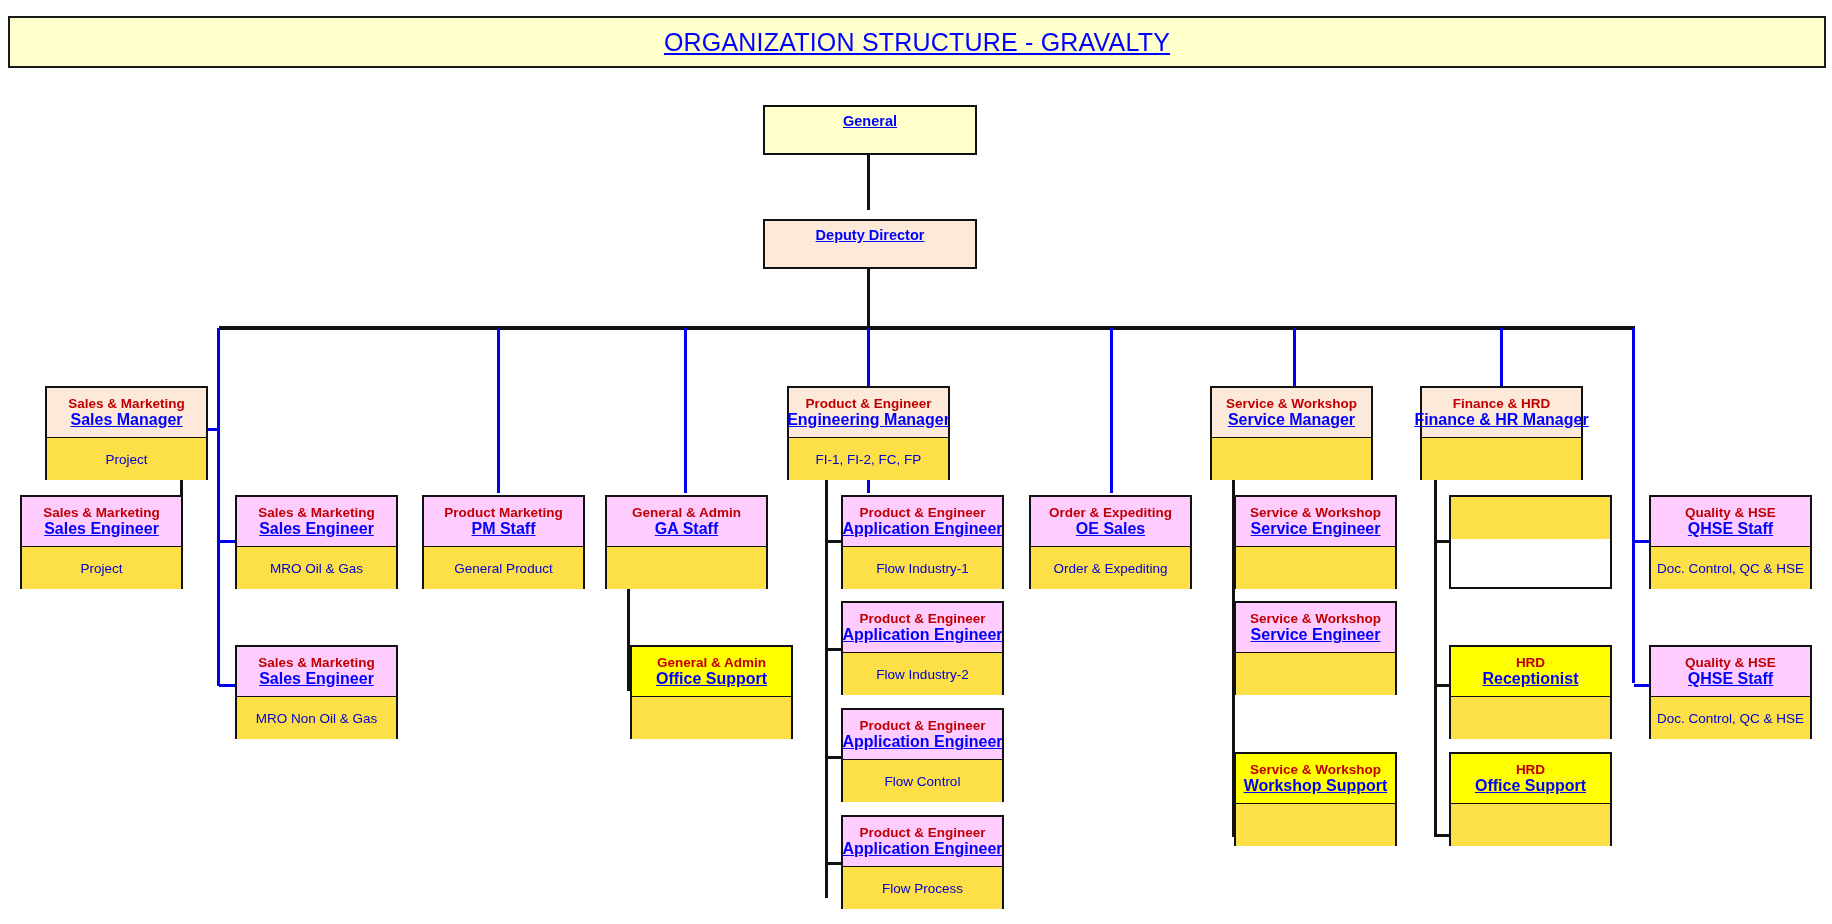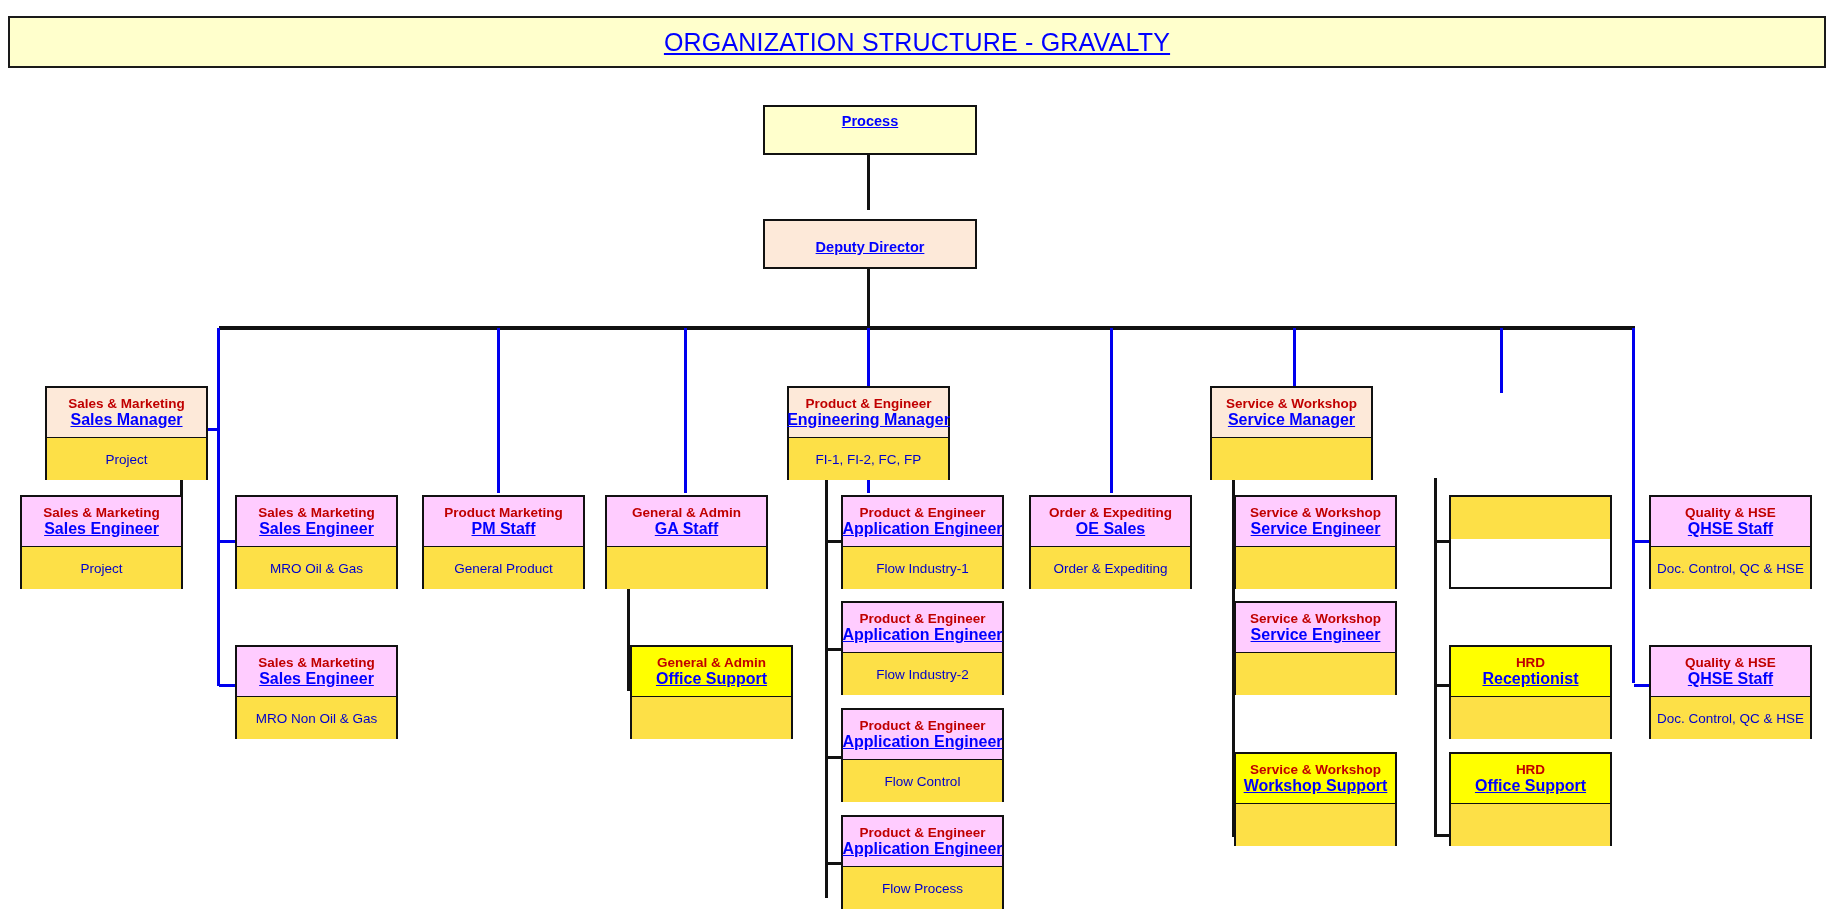--- a/index.html
+++ b/index.html
@@ -39,21 +39,21 @@
   
   .fill-cream  .hdr{background:#FDE9D9;}
   .fill-pink   .hdr{background:#FFCCFF;}
   .fill-yellow .hdr{background:#FFFF00;}
 
   
   .simple{position:absolute;border:2.5px solid #111111;box-sizing:border-box;z-index:5;
           display:flex;align-items:flex-start;justify-content:center;padding-top:6px;}
   .simple span{color:#0000FF;font-weight:bold;font-size:14.5px;text-decoration:underline;}
   .fill-lightyellow{background:#FFFFCC;}
-  .fill-cream-solid{background:#FDE9D9;align-items:center;}
+  .fill-cream-solid{background:#FDE9D9;}
 
   
   .ln{position:absolute;z-index:1;}
   .blk{background:#111111;}
   .blu{background:#0000EE;}
 </style>
 </head>
 <body>
 
 <div id="canvas">
@@ -79,21 +79,21 @@
 
   <div class="ln blu" style="left:200px;top:428px;width:20px;height:3px;"></div>
 
   <div class="ln blu" style="left:219px;top:540px;width:18px;height:3px;"></div>
   <div class="ln blu" style="left:219px;top:684px;width:18px;height:3px;"></div>
 
   <div class="ln blu" style="left:1634px;top:540px;width:18px;height:3px;"></div>
   <div class="ln blu" style="left:1634px;top:684px;width:18px;height:3px;"></div>
 
   <div class="simple fill-lightyellow" style="left:763px;top:105px;width:214px;height:50px;">
-    <span>Process</span>
+    <span>General</span>
   </div>
 
   <div class="simple fill-cream-solid" style="left:763px;top:219px;width:214px;height:50px;">
     <span>Deputy Director</span>
   </div>
 
   <div class="box fill-cream" style="left:45px;top:386px;width:163px;height:94px;">
     <div class="hdr" style="height:50px;">
       <span class="dept">Sales &amp; Marketing</span>
       <span class="role">Sales Manager</span>
@@ -239,20 +239,27 @@
   </div>
 
   <div class="box fill-yellow" style="left:1234px;top:752px;width:163px;height:94px;">
     <div class="hdr" style="height:50px;">
       <span class="dept">Service &amp; Workshop</span>
       <span class="role">Workshop Support</span>
     </div>
     <div class="body" style="height:42px;"></div>
   </div>
 
+  <div class="box fill-cream" style="left:1420px;top:386px;width:163px;height:94px;">
+    <div class="hdr" style="height:50px;">
+      <span class="dept">Finance &amp; HRD</span>
+      <span class="role">Finance &amp; HR Manager</span>
+    </div>
+    <div class="body" style="height:42px;"></div>
+  </div>
 
   <div class="ln blk" style="left:1434px;top:478px;width:3px;height:358px;"></div>
   <div class="ln blk" style="left:1434px;top:540px;width:18px;height:3px;"></div>
   <div class="ln blk" style="left:1434px;top:684px;width:18px;height:3px;"></div>
   <div class="ln blk" style="left:1434px;top:834px;width:18px;height:3px;"></div>
 
   <div class="box fill-pink" style="left:1449px;top:495px;width:163px;height:94px;">
     <div class="body" style="height:42px;"></div>
   </div>
 

